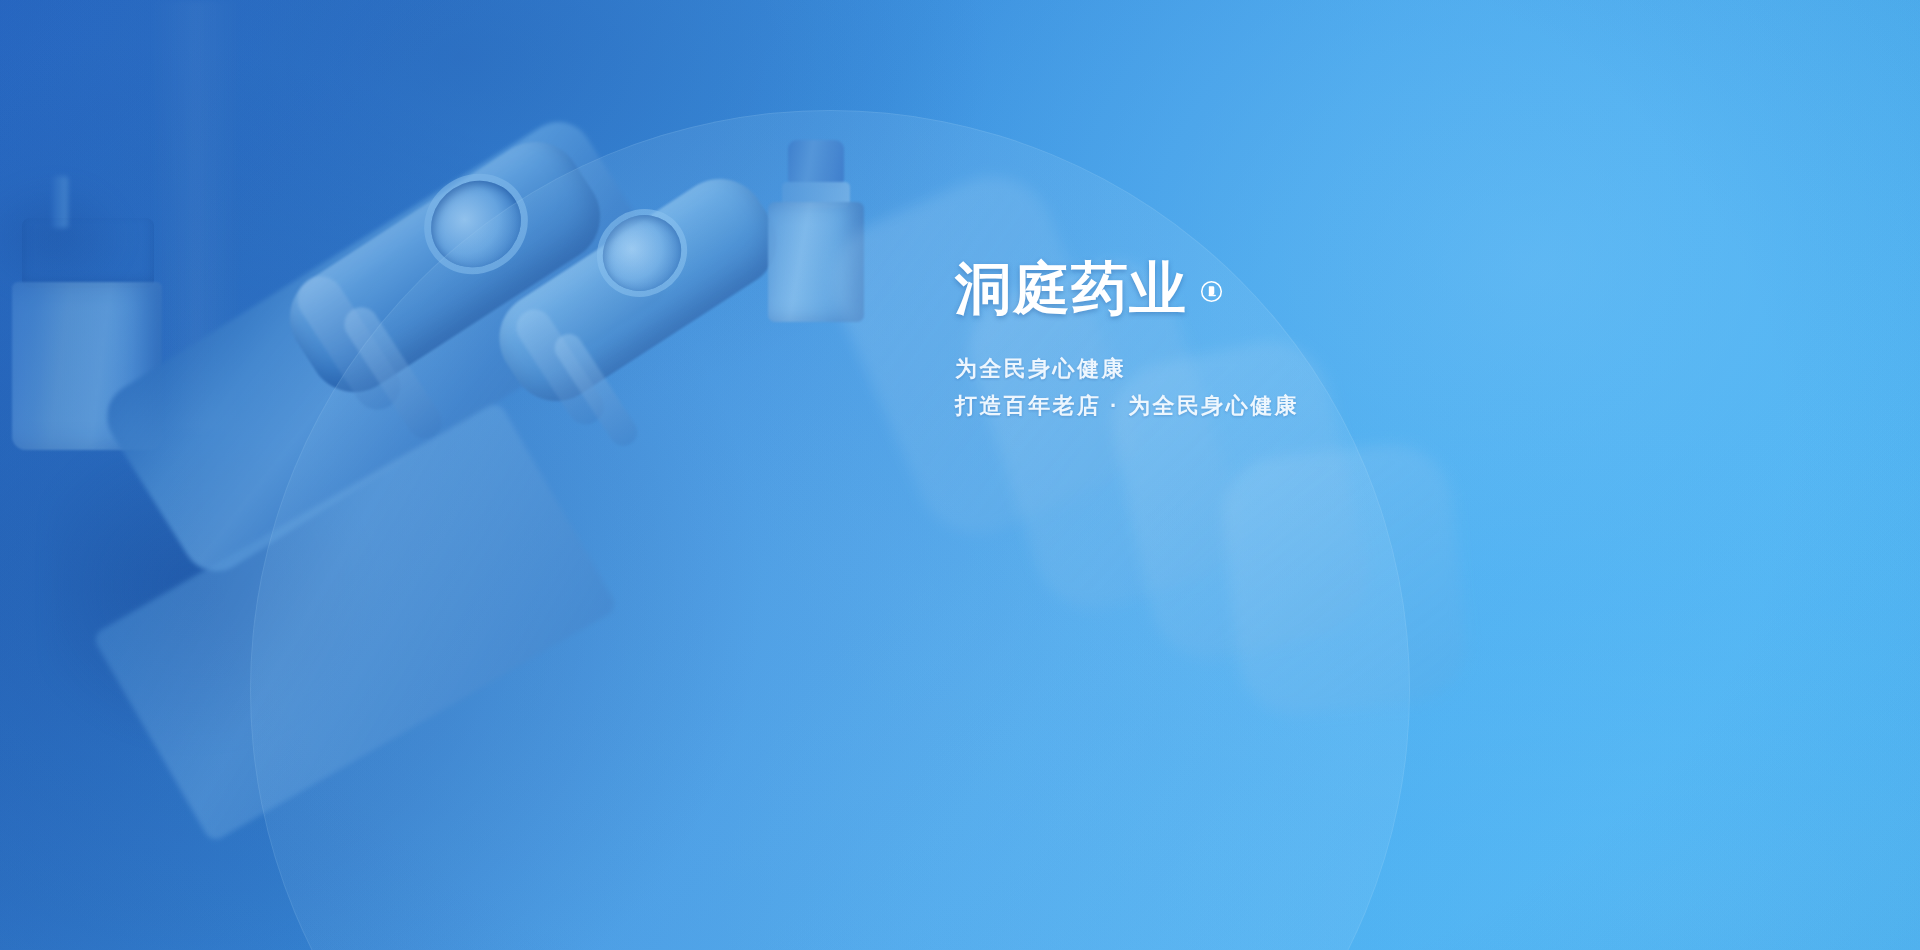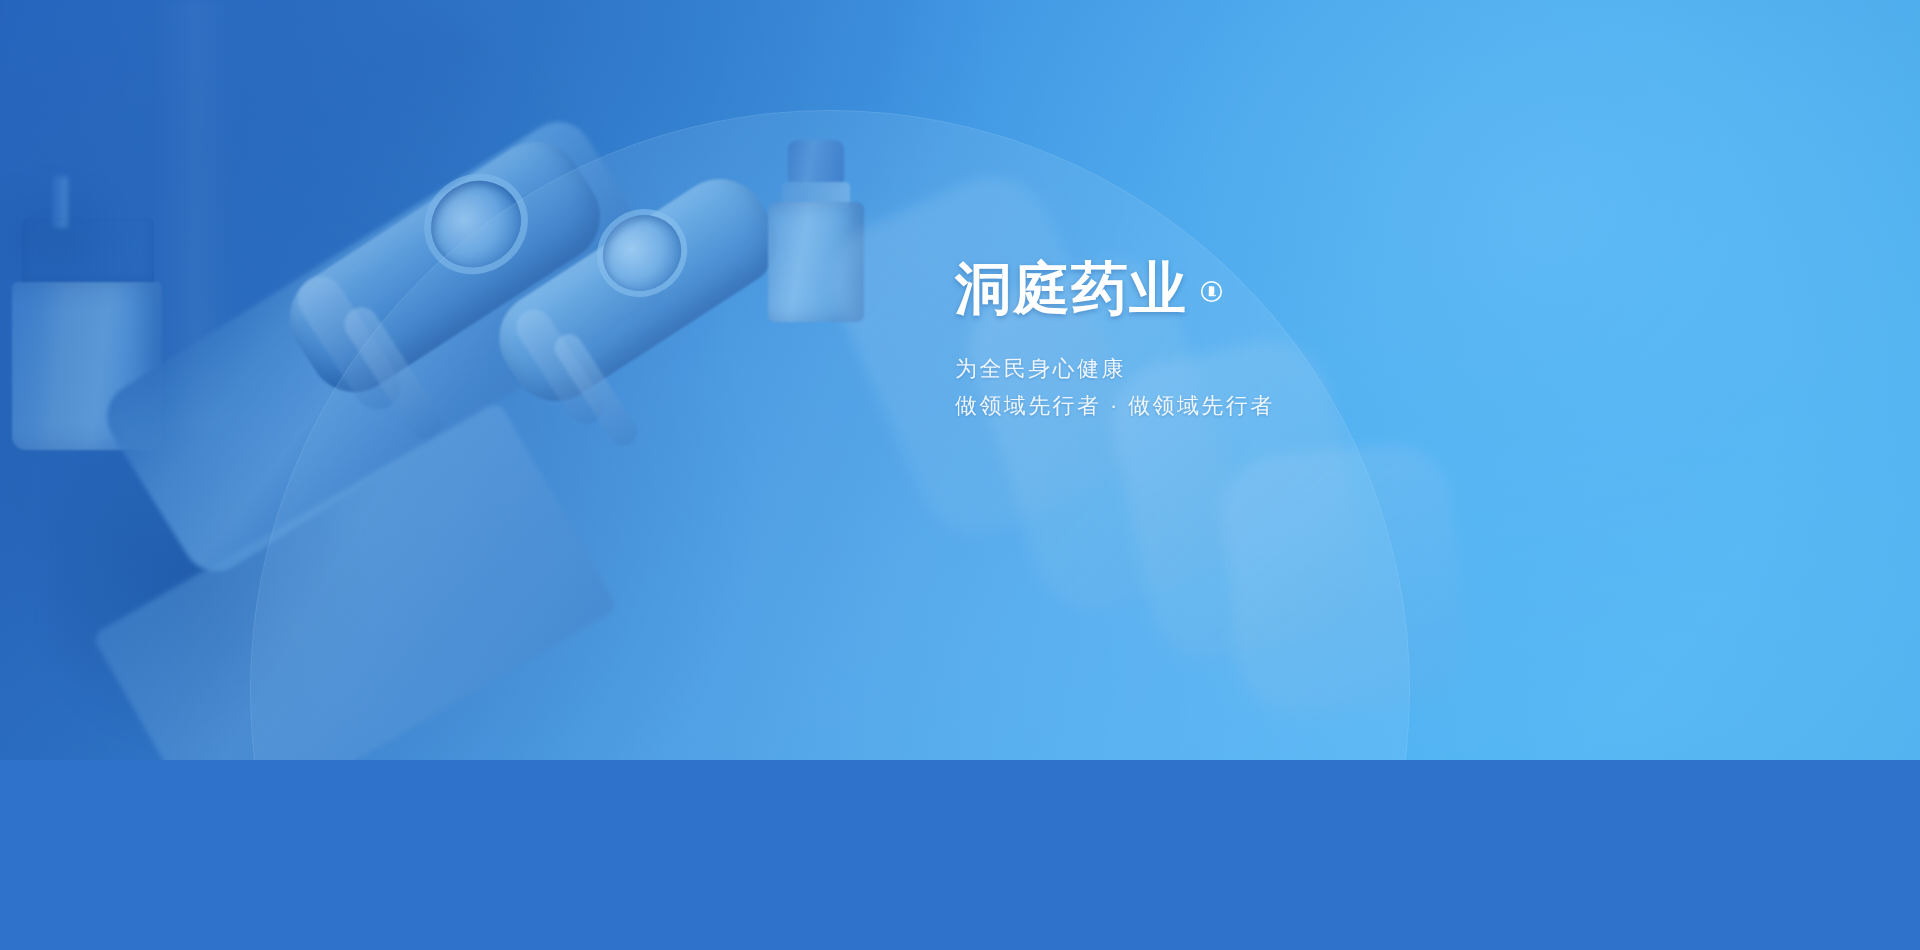--- a/index.html
+++ b/index.html
@@ -2,21 +2,21 @@
 <html lang="zh"><head>
 <meta charset="utf-8">
 <title>洞庭药业 · 做好药</title>
 <style>
   html,body{margin:0;padding:0;background:#2f72cc;}
   *{box-sizing:border-box;}
 
   .banner{
     position:relative;
     width:1920px;
-    height:760px;
+    height:950px;
     overflow:hidden;
     font-family:"Liberation Sans","DejaVu Sans",sans-serif;
     background:#0369a1;
   }
 
   
   .bg-layer{position:absolute;inset:0;}
 
   
   .bg-base{
@@ -287,21 +287,21 @@
     flex:0 0 auto;
   }
   .reg-mark svg{display:block;width:23px;height:23px;}
 
   .sub{
     margin-top:30px;
     font-size:22px;
     line-height:1.72;
     letter-spacing:2.4px;
     color:#f2f9ff;
-    font-weight:normal;
+    font-weight:bold;
     text-shadow:0 1px 3px rgba(20,70,140,.28);
     white-space:nowrap;
   }
   .sub div{opacity:.97;}
 </style>
 </head>
 <body>
 
 <div class="banner">
 
@@ -362,18 +362,18 @@
           <circle cx="12" cy="12" r="10.2" fill="none" stroke="#ffffff" stroke-width="1.6"></circle>
           <path d="M9.2 6.4 h4.3 a1.4 1.4 0 0 1 1.4 1.4 v6.0 a1.9 1.9 0 0 1 -1.9 1.9 h-3.8 z" fill="#ffffff"></path>
           <path d="M9.6 16.2 h6.2" stroke="#ffffff" stroke-width="1.5" stroke-linecap="round"></path>
         </svg>
       </span>
 
     </div>
 
     <div class="sub">
       <div>为全民身心健康</div>
-      <div>做领域先行者 · 做领域先行者</div>
+      <div>打造百年老店 · 为全民身心健康</div>
     </div>
 
   </div>
 
 </div>
 
 </body></html>

